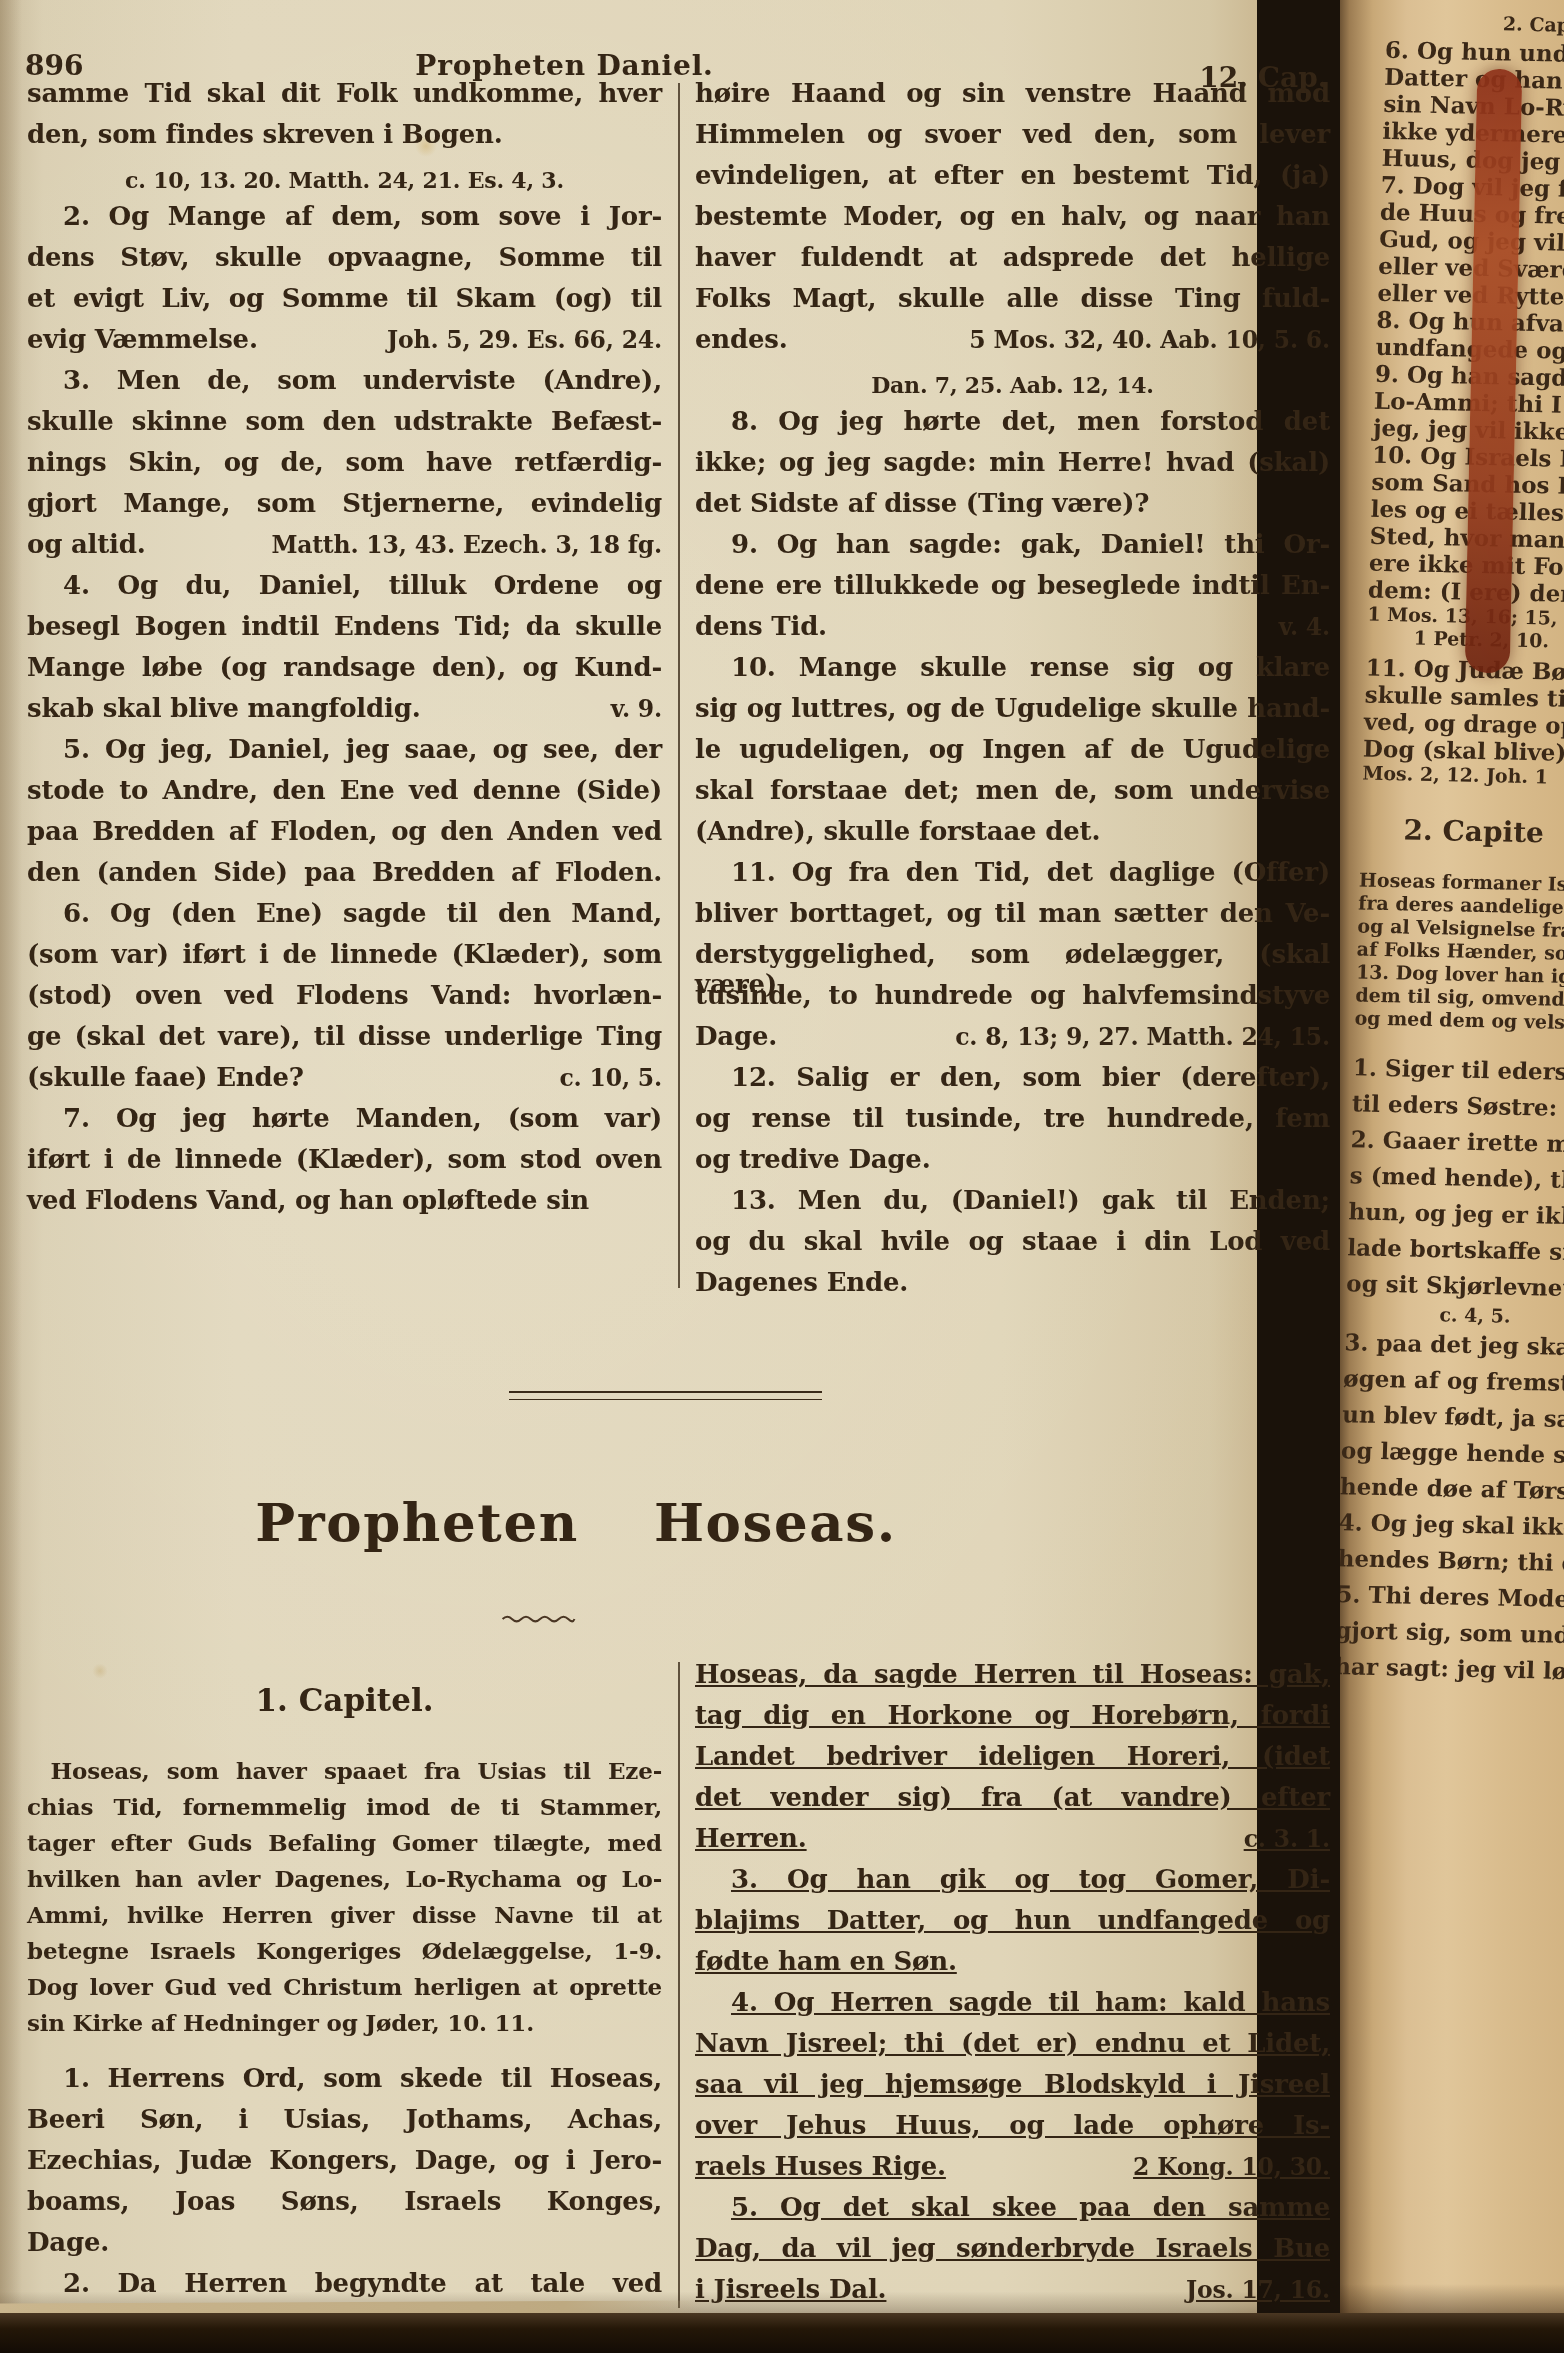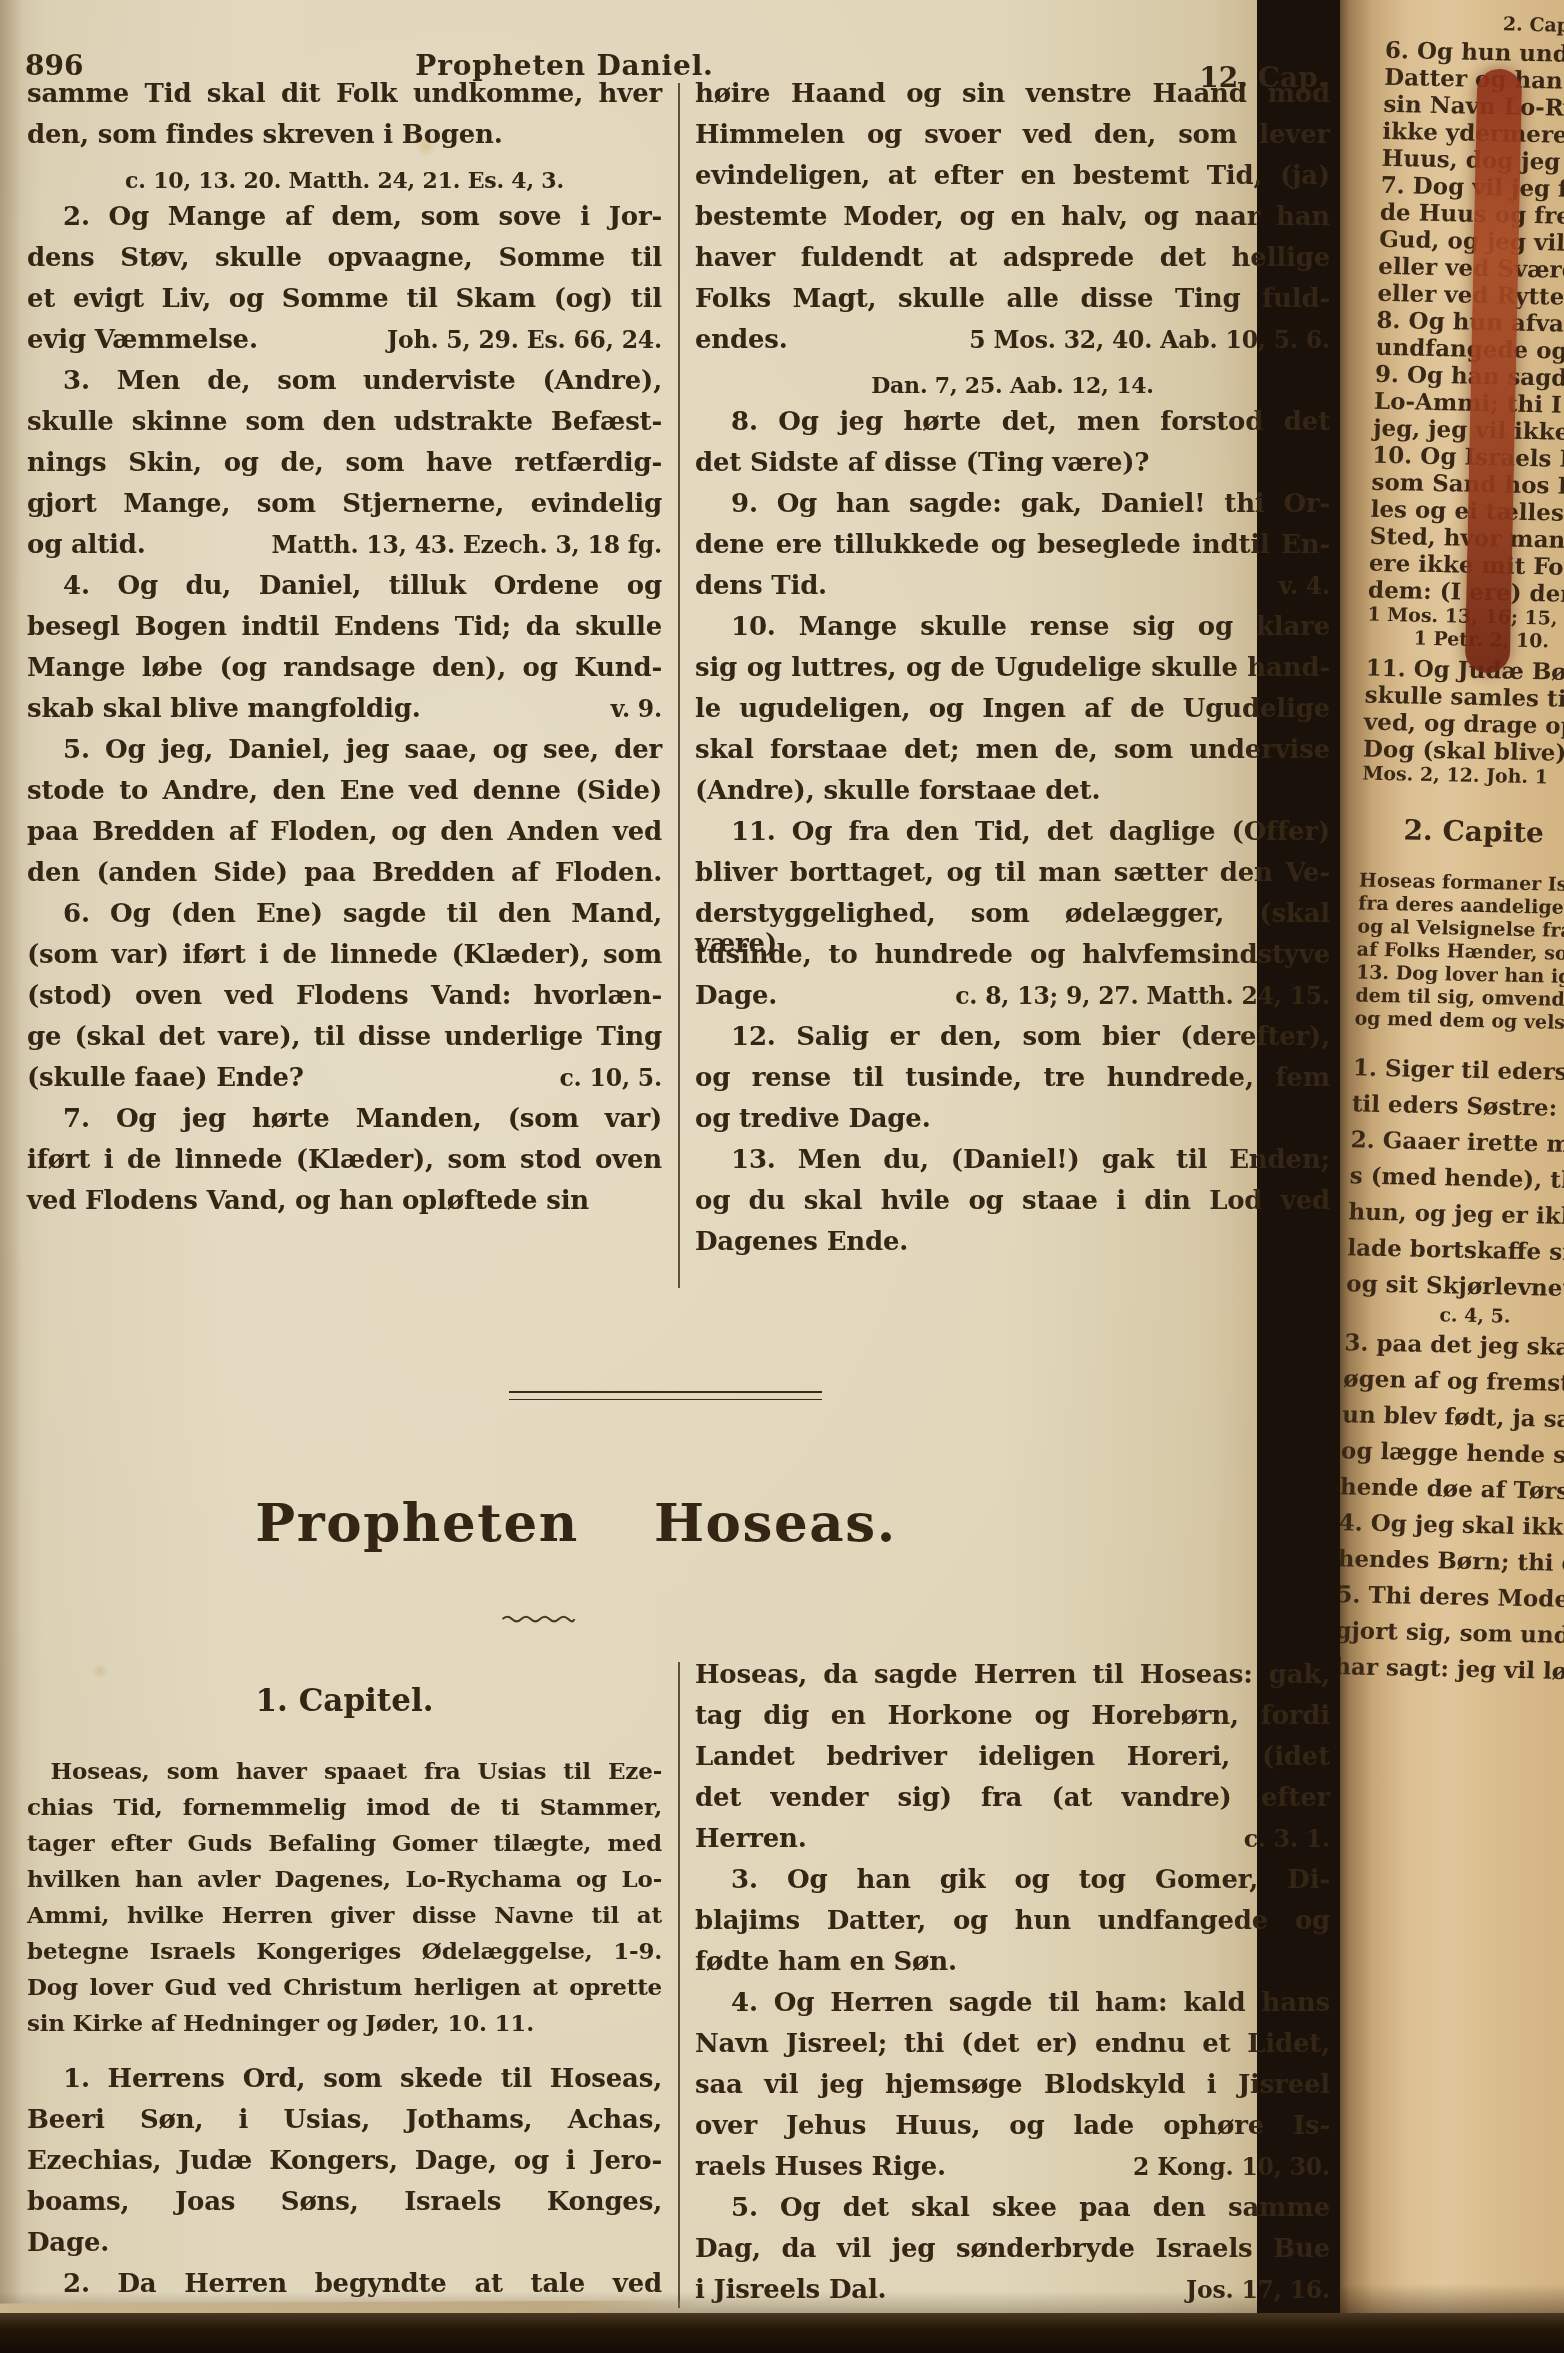--- a/index.html
+++ b/index.html
@@ -19,21 +19,21 @@
   .runtitle{position:absolute;left:310px;top:0;width:509px;text-align:center;letter-spacing:0.8px;}
   .chaplabel{position:absolute;right:12.5px;top:12px;}
   .vrule{position:absolute;left:678px;width:2.3px;background:rgba(58,42,24,.78);}
   .vrule1{top:83px;height:1205px;}
   .vrule2{top:1662px;height:646px;}
   .col{position:absolute;width:635px;}
   .col1{left:27px;}
   .col2{left:695px;}
   .dcol{top:78px;}
   .hcol1{top:2063px;}
-  .hcol2{top:1659px;}
+  .hcol2{top:1659px;text-decoration:underline;}
   .ln{height:41px;font-size:26px;font-weight:bold;letter-spacing:-0.2px;white-space:nowrap;}
   .ln.j{text-align:justify;text-align-last:justify;white-space:normal;}
   .ln.s{text-align:left;}
   .ln.e{display:flex;justify-content:space-between;align-items:baseline;white-space:normal;}
   .ln.e .ref{font-size:23.5px;}
   .ln.c{text-align:center;font-size:22px;line-height:41px;height:41px;}
   .ind{padding-left:36px;}
   .summary-block{position:absolute;left:27px;top:1757px;width:635px;}
   .summary-block .ln{height:36px;font-size:23px;}
   .summary-block .ind{padding-left:23.5px;}
@@ -129,20 +129,21 @@
         <div class="ln j">evindeligen, at efter en bestemt Tid, (ja)</div>
         <div class="ln j">bestemte Moder, og en halv, og naar han</div>
         <div class="ln j">haver fuldendt at adsprede det hellige</div>
         <div class="ln j">Folks Magt, skulle alle disse Ting fuld-</div>
         <div class="ln e">
           <span>endes.</span>
           <span class="ref">5 Mos. 32, 40.  Aab. 10, 5. 6.</span>
         </div>
         <div class="ln c">Dan. 7, 25.   Aab. 12, 14.</div>
         <div class="ln j ind">8. Og jeg hørte det, men forstod det</div>
+        <div class="ln j">ikke; og jeg sagde: min Herre! hvad (skal)</div>
         <div class="ln s">det Sidste af disse (Ting være)?</div>
         <div class="ln j ind">9. Og han sagde: gak, Daniel! thi Or-</div>
         <div class="ln j">dene ere tillukkede og beseglede indtil En-</div>
         <div class="ln e">
           <span>dens Tid.</span>
           <span class="ref">v. 4.</span>
         </div>
         <div class="ln j ind">10. Mange skulle rense sig og klare</div>
         <div class="ln j">sig og luttres, og de Ugudelige skulle hand-</div>
         <div class="ln j">le ugudeligen, og Ingen af de Ugudelige</div>

